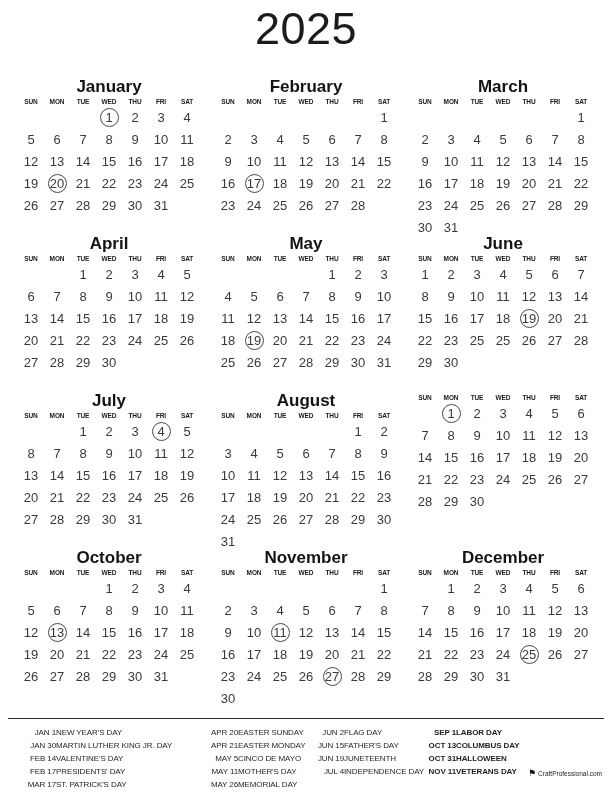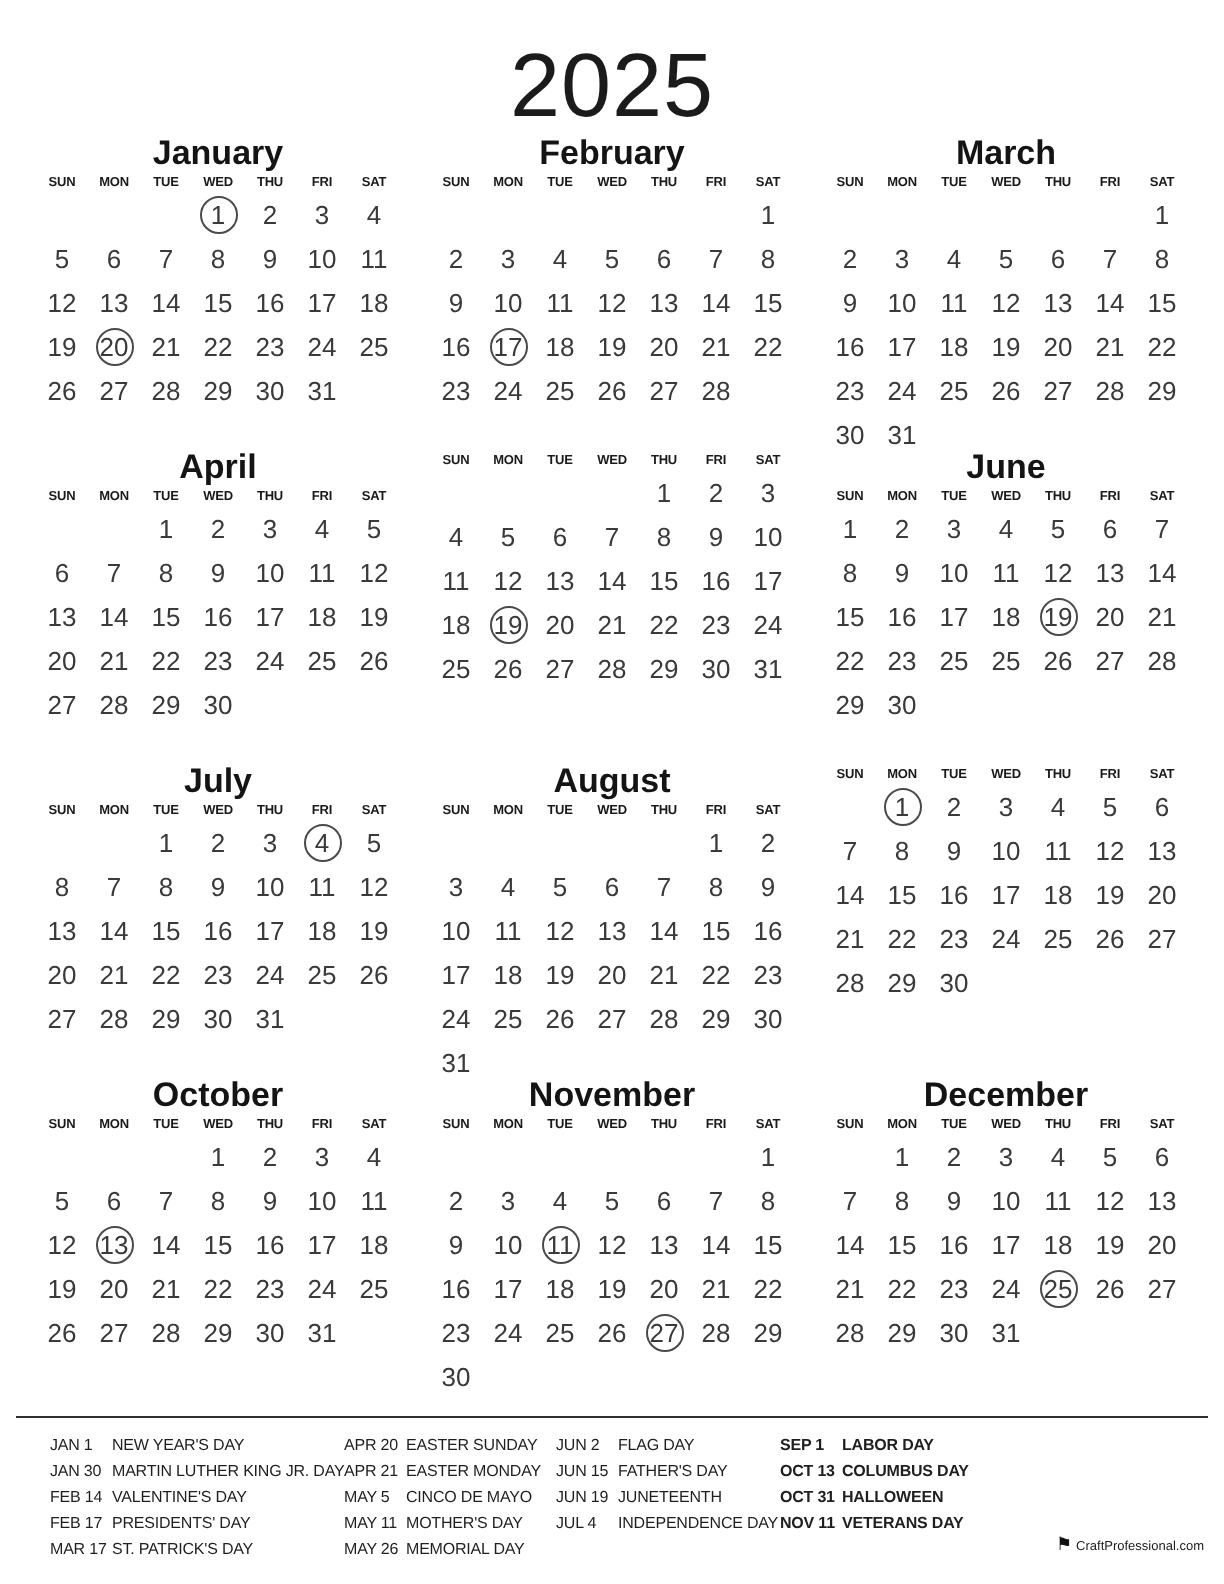--- a/index.html
+++ b/index.html
@@ -9,32 +9,33 @@
     color:#222;
     position:relative;
     overflow:hidden;
   }
   .page { position:relative; width:612px; height:792px; background:#fff; }
 
   .year-title {
     text-align:center;
     font-size:45px;
     line-height:50px;
-    padding-top:18px;
+    padding-top:4px;
     font-weight:400;
     color:#1b1b1b;
     letter-spacing:0.5px;
   }
 
   .months-grid {
     display:grid;
     grid-template-columns: repeat(3, 182px);
     grid-auto-rows: 157px;
     justify-content: space-between;
     padding: 0 18px;
+    margin-top: 24px;
   }
 
   .month { overflow:visible; }
   .month-name {
     text-align:center;
     font-size:17px;
     line-height:18px;
     font-weight:700;
     color:#141414;
   }
@@ -81,25 +82,25 @@
   }
 
   .holidays {
     display:flex;
     padding:7px 0 0 25px;
     font-size:8px;
     letter-spacing:-0.1px;
     color:#1f1f1f;
   }
   .holiday-col-0 { width:147px; }
-  .holiday-col-1 { width:106px; }
+  .holiday-col-1 { width:106px;margin-left:35px; }
   .holiday-col-2 { width:112px; }
   .holiday-col-3 { width:101px;font-weight:bold; }
   .holiday-col-4 { width:auto; }
-  .holiday-row { display:flex; line-height:13px; white-space:nowrap; }
+  .holiday-row { display:flex; line-height:13px; white-space:nowrap;text-align:right; }
   .holiday-date { width:31px; flex-shrink:0; }
   .holiday-name { }
 
   .credit {
     position:absolute;
     right:10px;
     bottom:14px;
     display:flex;
     align-items:center;
     gap:2px;
@@ -356,20 +357,21 @@
           <span class="cell">27</span>
           <span class="cell">28</span>
           <span class="cell">29</span>
           <span class="cell">30</span>
           <span class="cell"></span>
           <span class="cell"></span>
           <span class="cell"></span>
         </div>
       </div>
       <div class="month">
+        <div class="month-name">May</div>
         <div class="dow-row">
           <span class="dow">SUN</span>
           <span class="dow">MON</span>
           <span class="dow">TUE</span>
           <span class="dow">WED</span>
           <span class="dow">THU</span>
           <span class="dow">FRI</span>
           <span class="dow">SAT</span>
         </div>
         <div class="week">

